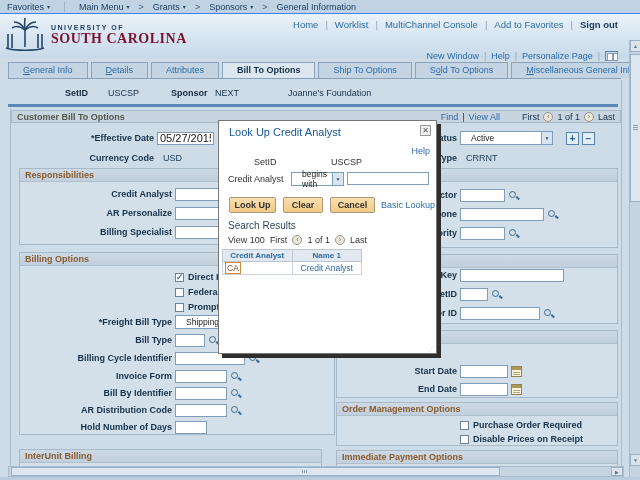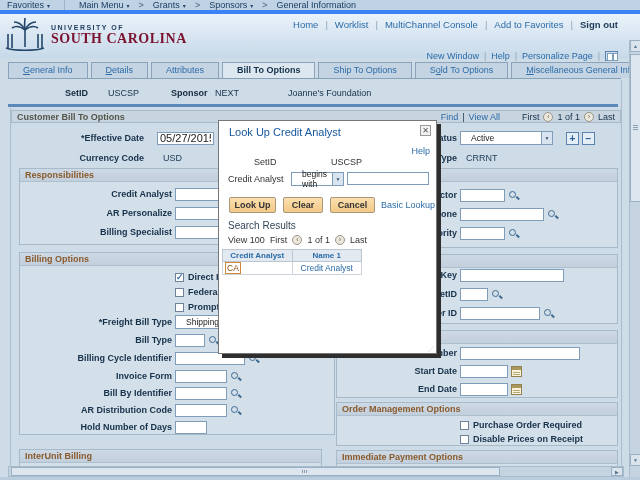--- a/index.html
+++ b/index.html
@@ -1,20 +1,20 @@
 <!DOCTYPE html>
 <html><head>
 <meta charset="utf-8">
 <style>
   html,body{margin:0;padding:0;background:#9eb4c6;}
   *{box-sizing:border-box;font-family:"Liberation Sans",sans-serif;}
   .page{position:relative;width:640px;height:480px;background:#cedce8;overflow:hidden;font-size:9px;color:#16314a;}
 
   
-  .bcbar{position:absolute;top:0;left:0;right:0;height:14px;background:#bfd3e4;border-bottom:4px solid #3b82f6;display:flex;align-items:center;padding-left:7px;color:#1c3e63;}
+  .bcbar{position:absolute;top:0;left:0;right:0;height:14px;background:#bfd3e4;border-bottom:1px solid #3b82f6;display:flex;align-items:center;padding-left:7px;color:#1c3e63;}
   .bc-item{display:flex;align-items:center;gap:3px;cursor:pointer;}
   .bc-caret{font-size:6px;color:#27486b;}
   .bc-sep{margin:0 9px;color:#44617e;}
   .bc-div{width:1px;height:10px;background:#9db3c6;margin:0 14px;}
 
   
   .header{position:absolute;top:14px;left:0;right:0;height:44px;background:linear-gradient(#e9f2f9,#c7d9e9);}
   .logo{position:absolute;left:4px;top:2px;display:flex;align-items:center;}
   .logo-text{margin-left:5px;}
   .logo-l1{font-size:7px;font-weight:bold;letter-spacing:1.5px;color:#1d3a5c;}
@@ -52,21 +52,21 @@
   .sahdr{position:absolute;top:110px;left:11px;width:610px;height:13px;background:#c8d4e0;border:1px solid #a7bac9;display:flex;align-items:center;padding:0 5px;}
   .sahdr .t{font-weight:bold;color:#55564a;}
   .sahdr .rt{margin-left:auto;display:flex;align-items:center;gap:4px;}
   .sahdr a{color:#2c6ca8;text-decoration:none;cursor:pointer;}
   .pgr-gap{width:14px;}
 
   .navc{display:inline-block;width:10px;height:10px;border-radius:50%;background:#ece8dc;border:1px solid #9a9488;color:#6a645a;font-size:7px;line-height:8px;text-align:center;cursor:pointer;}
 
   
   .row{position:absolute;left:8px;display:flex;align-items:center;height:14px;}
-  .row .lbl{width:149px;text-align:right;padding-right:13px;font-weight:bold;color:#16314a;white-space:nowrap;}
+  .row .lbl{width:149px;text-align:right;padding-right:3px;font-weight:bold;color:#16314a;white-space:nowrap;}
   .grow{position:absolute;left:19px;display:flex;align-items:center;height:14px;}
   .grow .lbl{width:156px;text-align:right;padding-right:3px;font-weight:bold;color:#16314a;white-space:nowrap;}
   .rrow{position:absolute;left:336px;display:flex;align-items:center;height:14px;}
   .rrow .lbl{width:124px;text-align:right;padding-right:3px;font-weight:bold;color:#16314a;white-space:nowrap;}
   .val{color:#23405c;margin-left:6px;}
 
   .inp{background:#fff;border:1px solid #7f9db9;height:13px;font-size:11px;color:#222;padding:0 2px;}
   .sel{display:inline-flex;align-items:center;background:#fff;border:1px solid #7f9db9;height:14px;font-size:8.5px;color:#222;position:relative;padding-left:10px;}
   .sel .txt{flex:1;}
   .selbtn{width:11px;height:12px;background:#d8e4f0;border-left:1px solid #7f9db9;color:#33506e;font-size:5px;line-height:12px;text-align:center;cursor:pointer;}
@@ -360,24 +360,20 @@
   </div>
   <div class="rrow" style="top:306px">
     <span class="lbl">er ID</span>
     <input class="inp" style="width: 80px;">
     <span class="mag"></span>
   </div>
 
   <div class="gbox" style="left:336px;top:330px;width:282px;height:68px">
     <div class="gbar"></div>
   </div>
-  <div class="rrow" style="top:346px">
-    <span class="lbl">mber</span>
-    <input class="inp" style="width: 120px;">
-  </div>
   <div class="rrow" style="top:364px">
     <span class="lbl">Start Date</span>
     <input class="inp" style="width: 48px;">
     <span class="cal"></span>
   </div>
   <div class="rrow" style="top:382px">
     <span class="lbl">End Date</span>
     <input class="inp" style="width: 48px;">
     <span class="cal"></span>
   </div>

